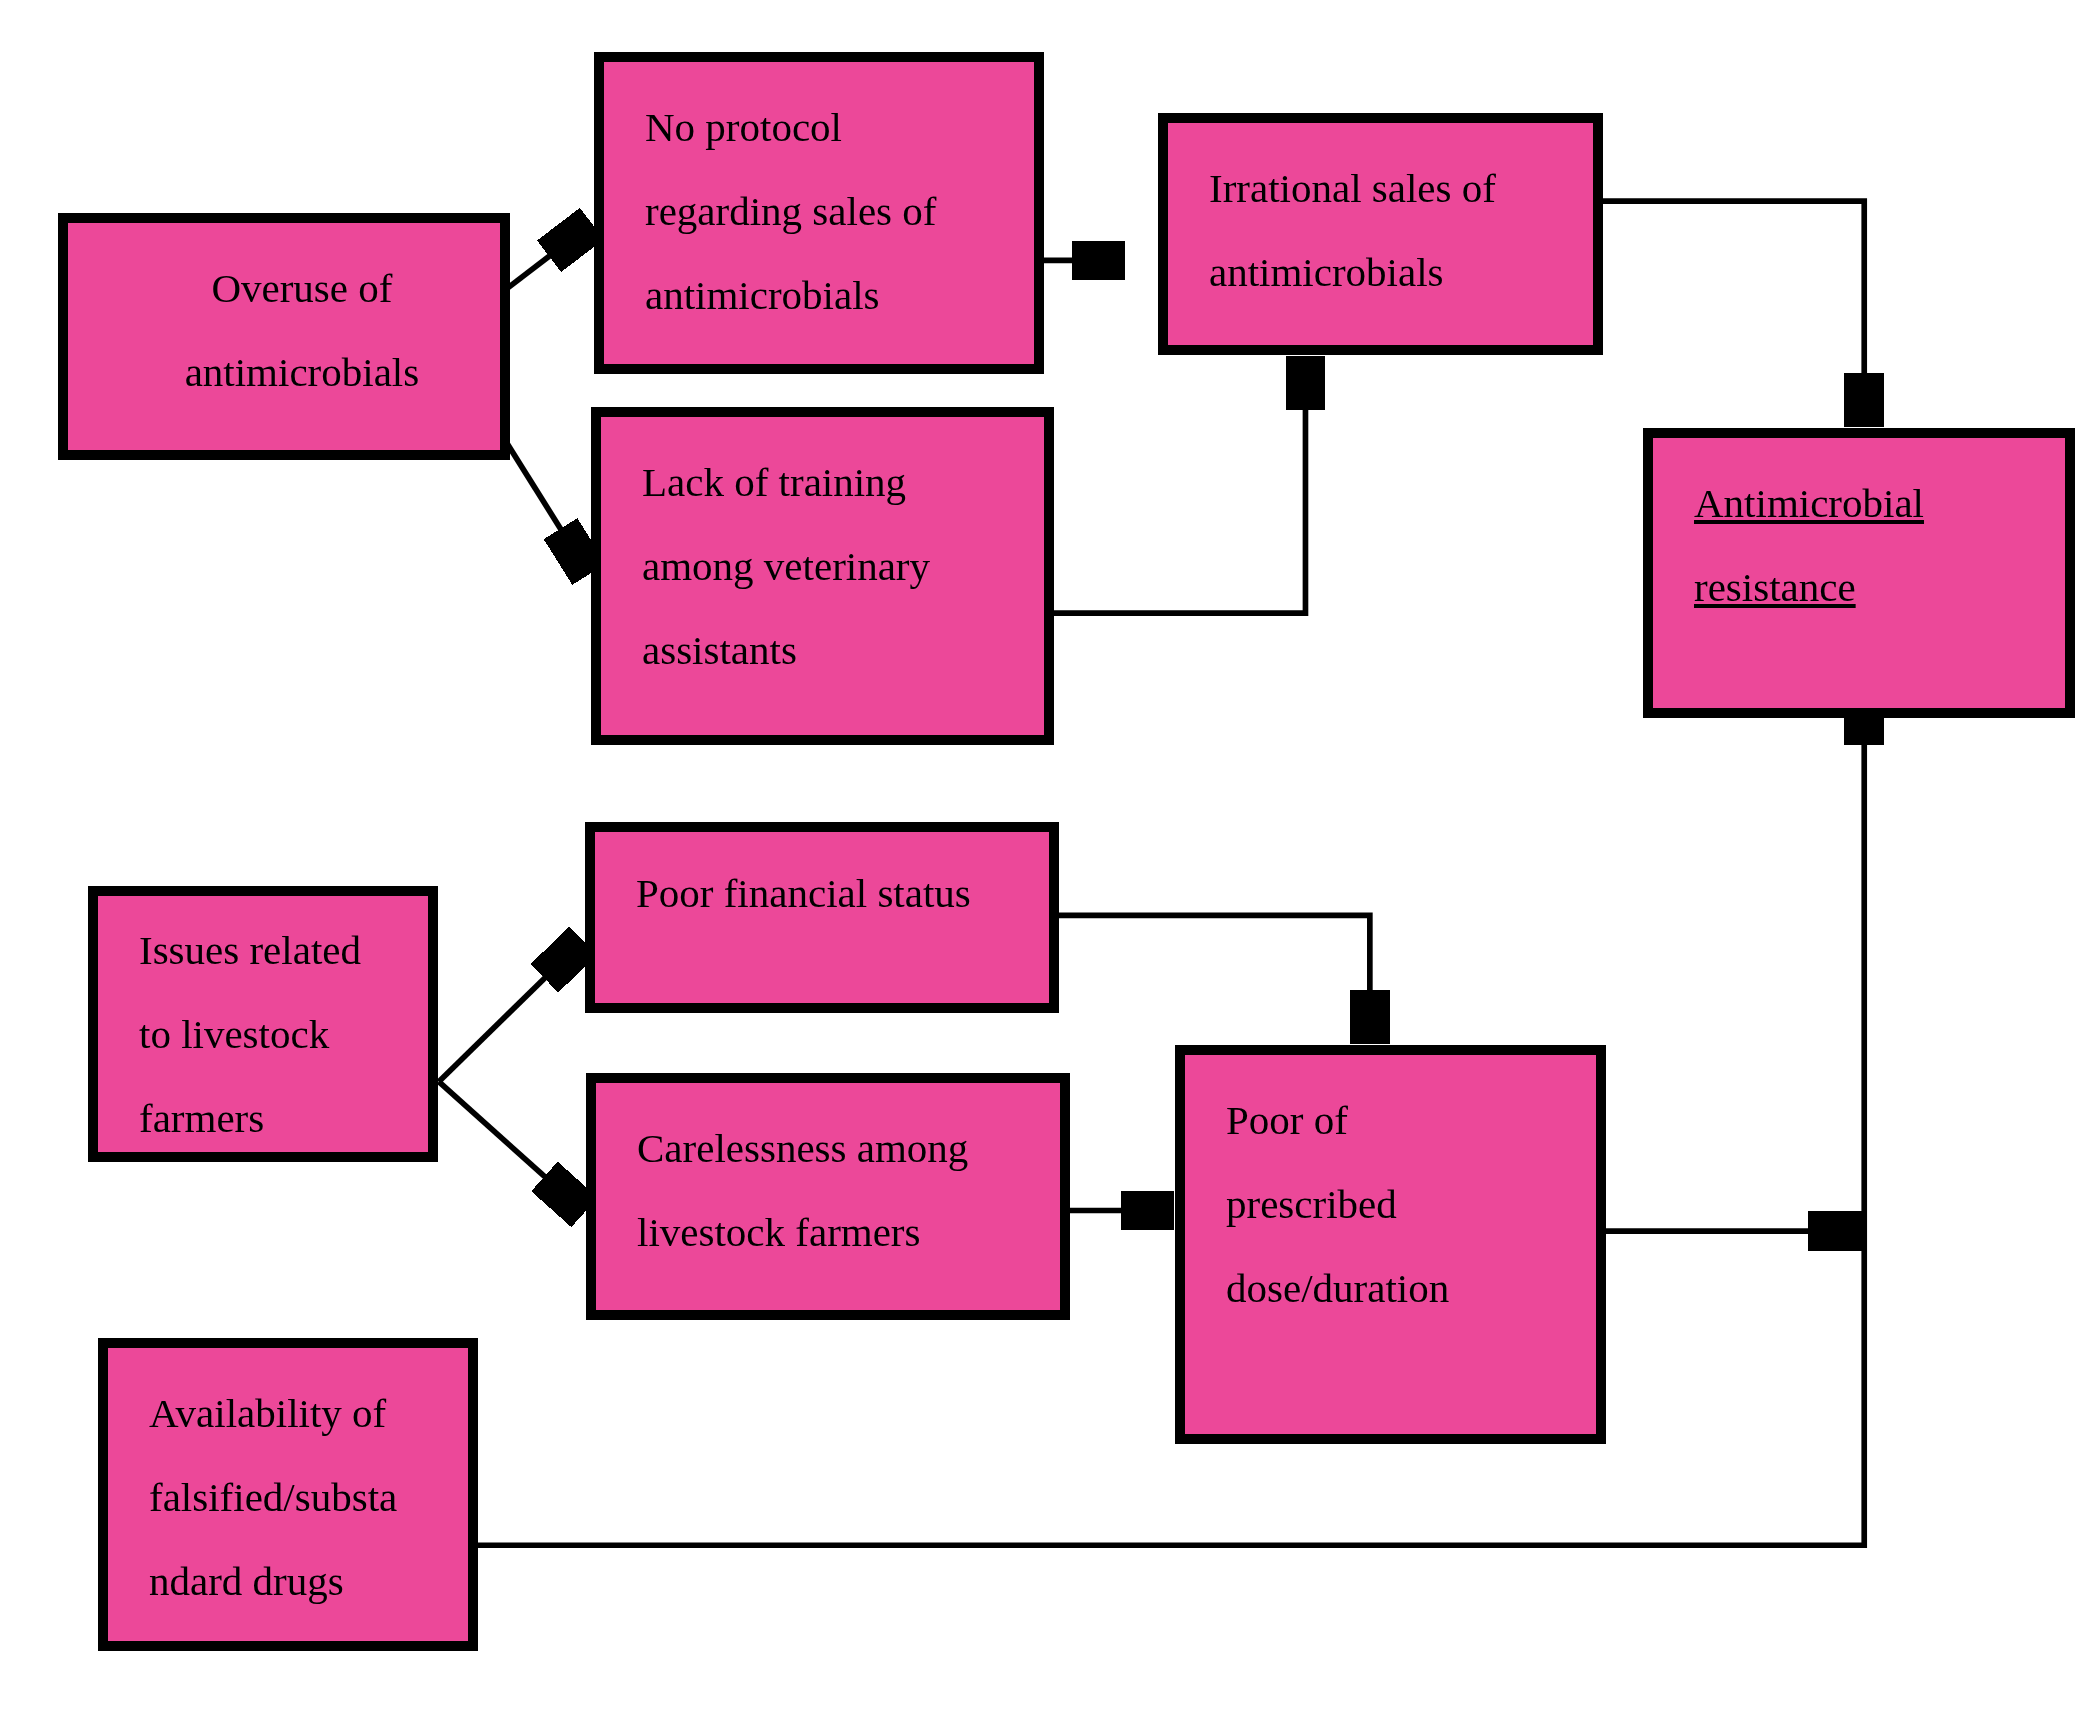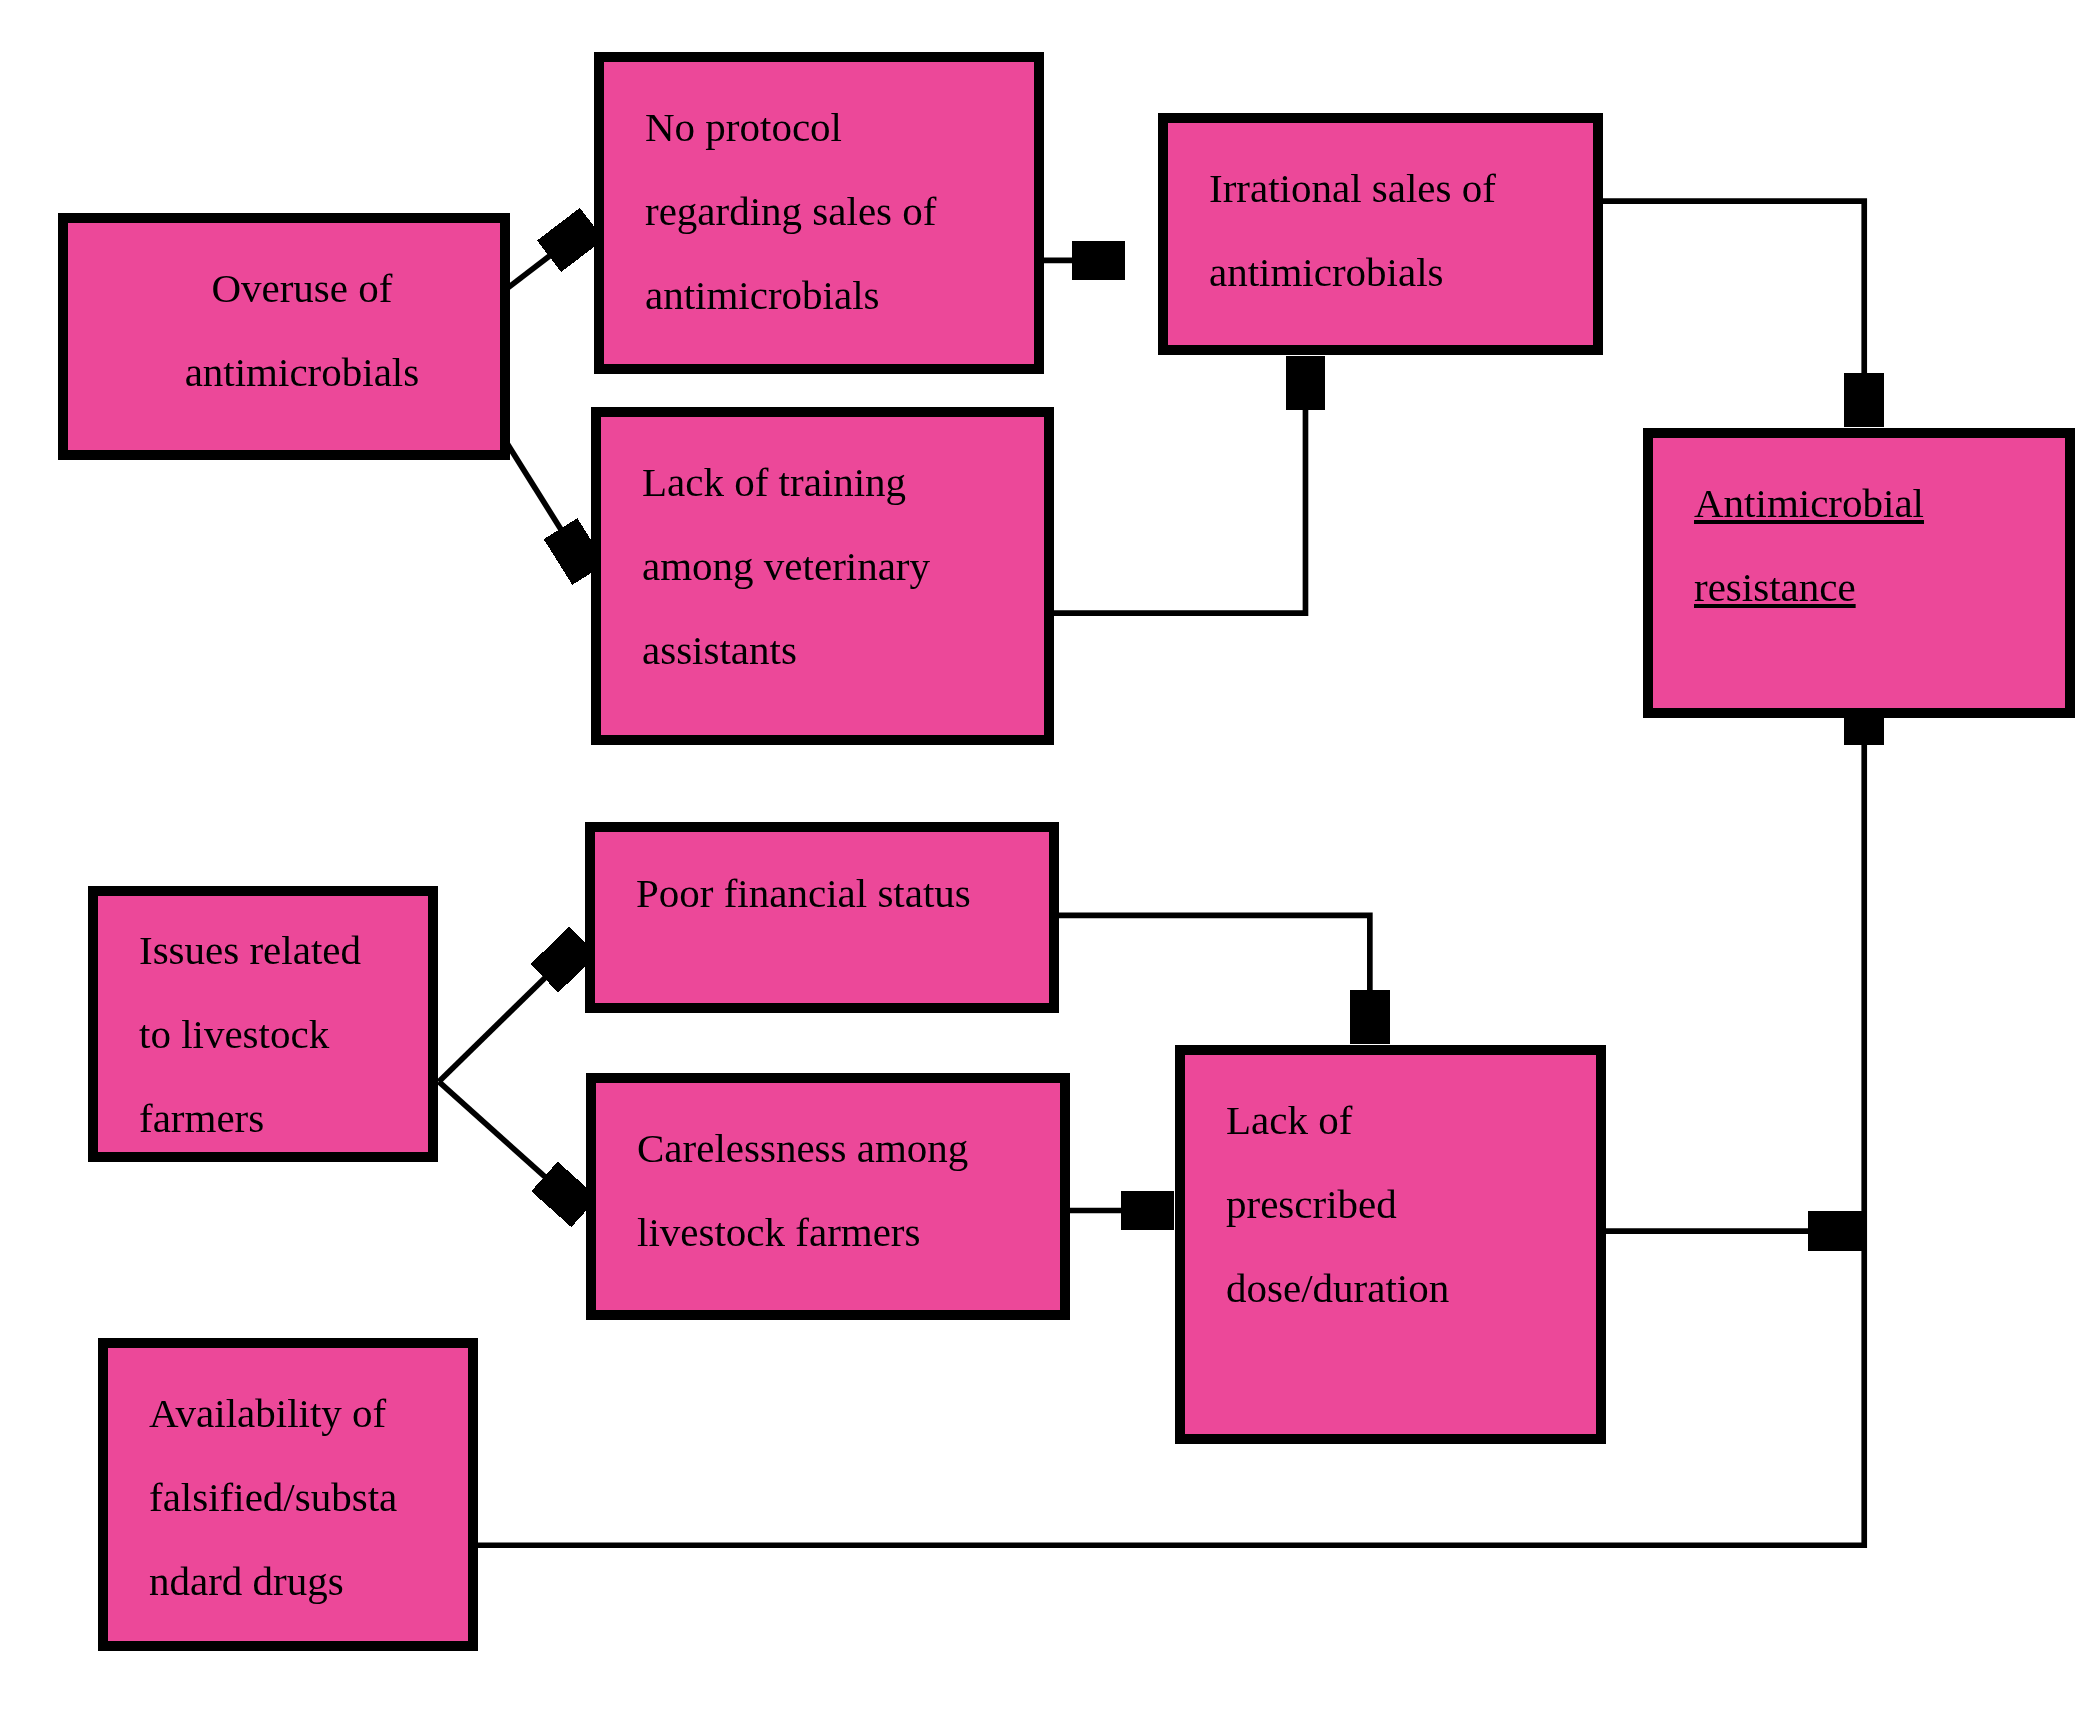--- a/index.html
+++ b/index.html
@@ -112,21 +112,21 @@
   <div class="node" id="node-poor-financial">
     <div class="line">Poor financial status</div>
   </div>
 
   <div class="node" id="node-carelessness">
     <div class="line">Carelessness among</div>
     <div class="line">livestock farmers</div>
   </div>
 
   <div class="node" id="node-lack-adherence">
-    <div class="line">Lack of</div>
+    <div class="line">Poor of</div>
     <div class="line">prescribed</div>
     <div class="line">dose/duration</div>
   </div>
 
   <div class="node" id="node-falsified-drugs">
     <div class="line">Availability of</div>
     <div class="line">falsified/substa</div>
     <div class="line">ndard drugs</div>
   </div>
 

